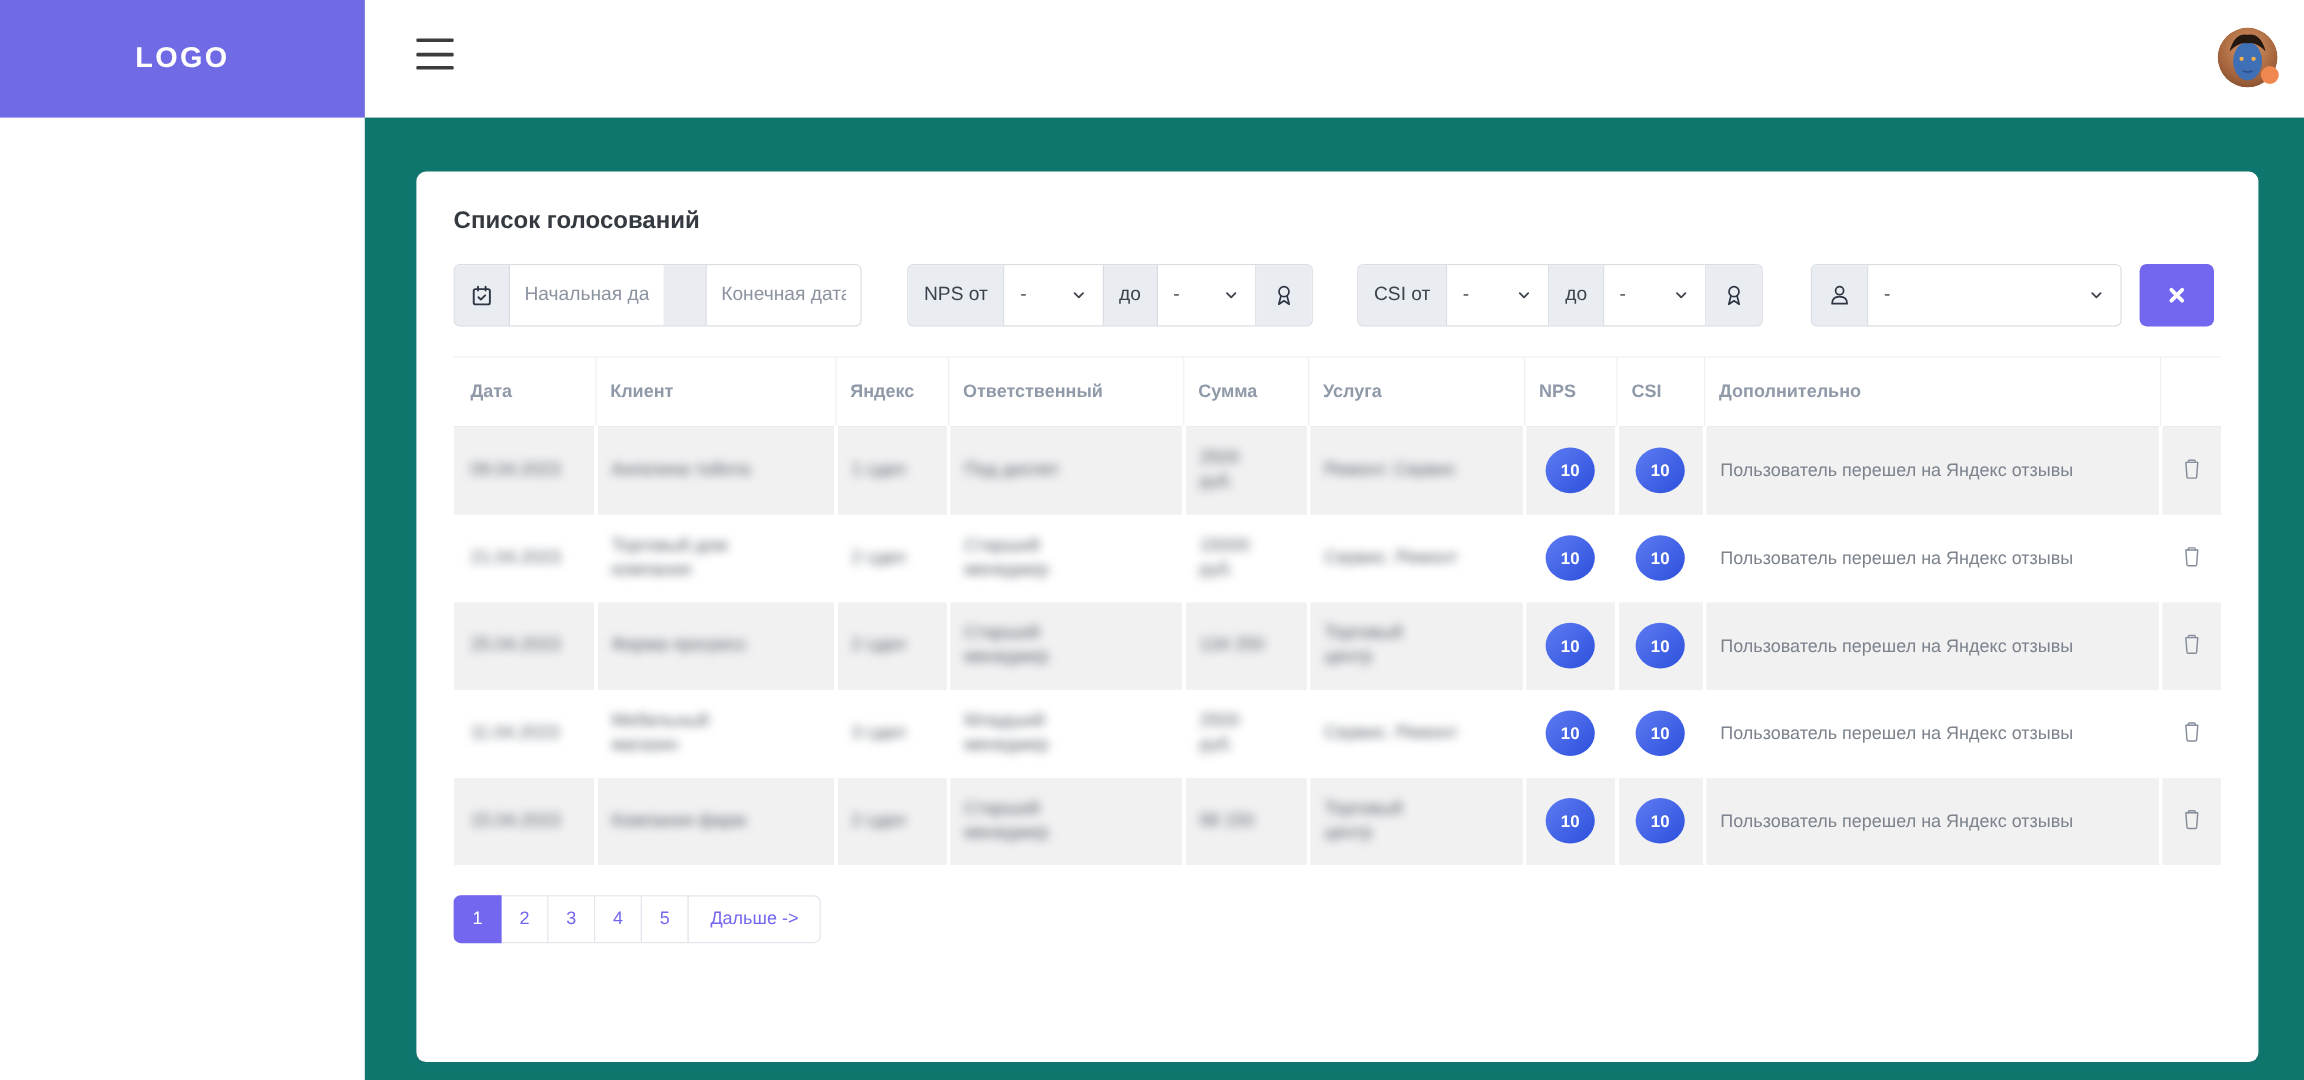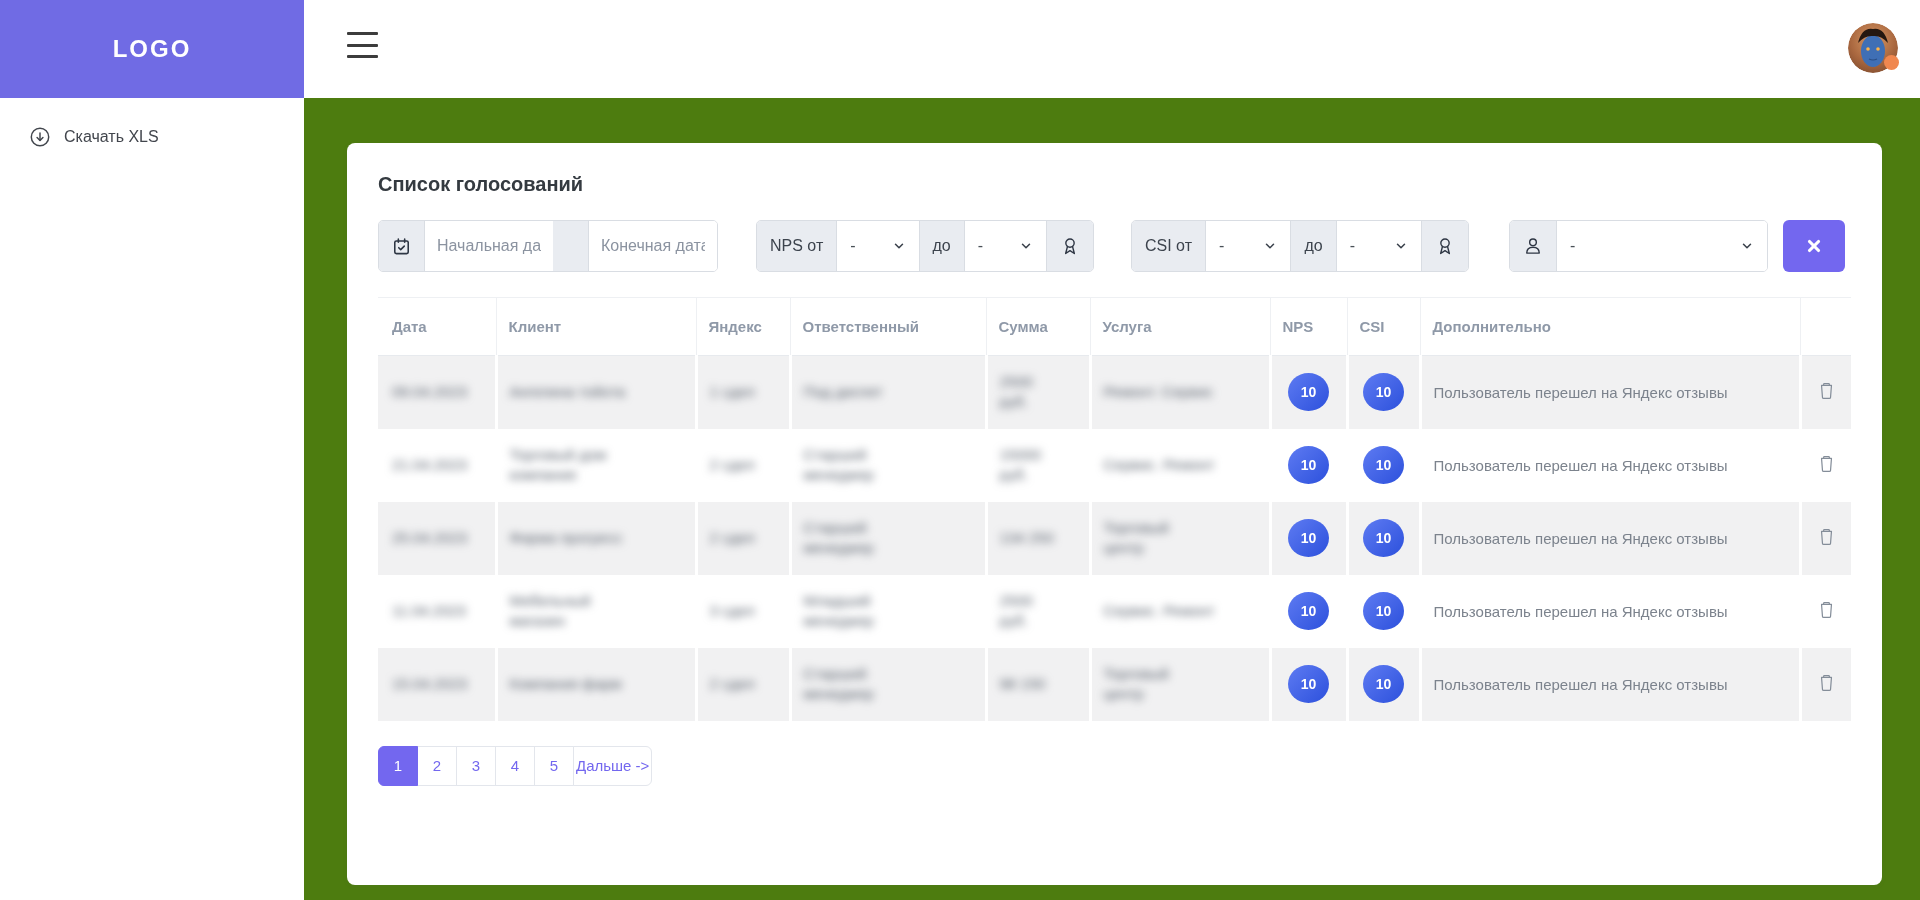--- a/index.html
+++ b/index.html
@@ -1,18 +1,18 @@
 <!DOCTYPE html>
 <html><head>
 <meta charset="utf-8">
 <style>
   * { box-sizing: border-box; }
   html,body { margin:0; padding:0; }
   body { font-family:"Liberation Sans", sans-serif; background:#eef0f6; }
-  .app { position:relative; width:1920px; height:900px; background:#4d7c0f; overflow:hidden; }
+  .app { position:relative; width:1920px; height:900px; background:#0f766e; overflow:hidden; }
 
   
   .sidebar { position:absolute; left:0; top:0; width:304px; height:100%; background:#ffffff; z-index:2; }
   .logo { height:98px; background:#706be4; color:#fff; display:flex; align-items:center; justify-content:center;
           font-weight:bold; font-size:24px; letter-spacing:2px; }
   .side-item { display:flex; align-items:center; gap:13px; padding:28px 24px 0 29px;
                color:#42464d; font-size:16px; cursor:pointer; }
   .side-item svg { flex:none; }
 
   
@@ -78,38 +78,30 @@
            display:flex; align-items:center; justify-content:center; }
   .extra-cell { color:#7c838d; line-height:1.4; }
   .trash-btn { background:none; border:none; padding:4px; cursor:pointer; display:block; margin:0 auto; }
 
   
   .pagination { display:inline-flex; margin-top:25px; }
   .page-item { min-width:40px; height:40px; display:flex; align-items:center; justify-content:center;
                border:1px solid #e3e6ec; background:#fff; color:#7367ef; font-size:15px;
                margin-left:-1px; cursor:pointer; padding:0 12px; }
   .page-item.first { border-radius:6px 0 0 6px; margin-left:0; }
-  .page-item.last { border-radius:0 6px 6px 0; padding:0 2px; }
+  .page-item.last { border-radius:0 6px 6px 0; padding:0 18px; }
   .page-item.active { background:#7367ef; color:#fff; border-color:#7367ef; z-index:1; }
 </style>
 </head>
 <body>
 
 <div class="app">
 
   <aside class="sidebar">
     <div class="logo">LOGO</div>
-    <div class="side-item">
-      <svg width="22" height="22" viewBox="0 0 24 24" fill="none" stroke="#42464d" stroke-width="1.6" stroke-linecap="round" stroke-linejoin="round">
-        <circle cx="12" cy="12" r="9.5"></circle>
-        <line x1="12" y1="7.5" x2="12" y2="15.5"></line>
-        <polyline points="8.8,12.6 12,15.8 15.2,12.6"></polyline>
-      </svg>
-      <span>Скачать XLS</span>
-    </div>
   </aside>
 
   <header class="topbar">
     <button class="hamburger">
       <span></span>
       <span></span>
       <span></span>
     </button>
     <div class="avatar-wrap">
       <svg width="50" height="50" viewBox="0 0 50 50">

